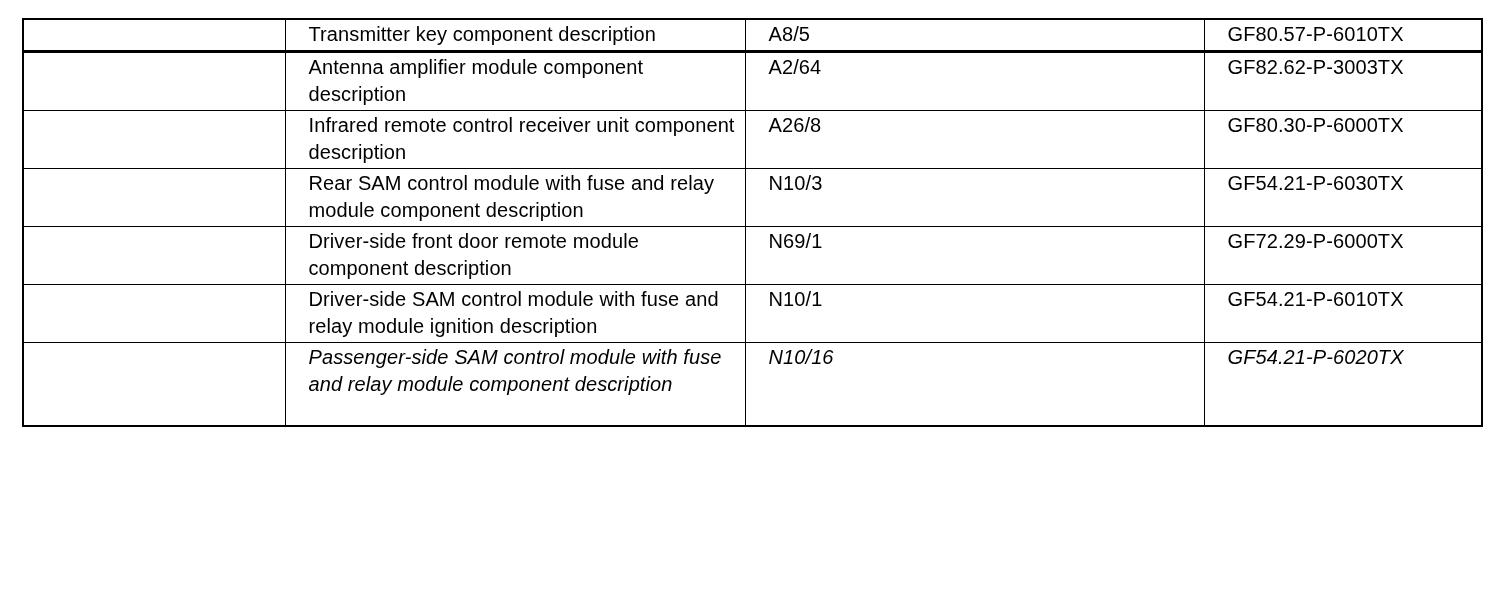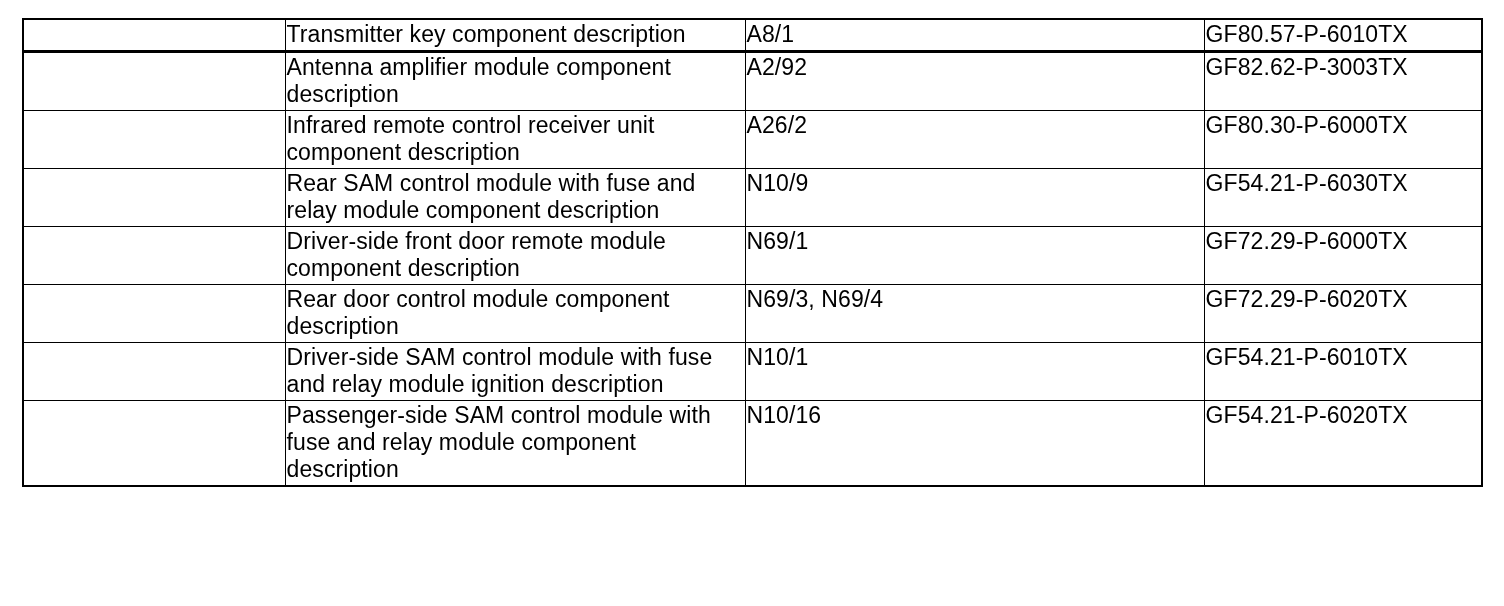--- a/index.html
+++ b/index.html
@@ -20,82 +20,76 @@
   }
   table.doc-table {
     border-collapse: collapse;
     table-layout: fixed;
     width: 1459px;
     border: 2.5px solid #000000;
   }
   table.doc-table td {
     border: 1.5px solid #000000;
     vertical-align: top;
-    padding: 1px 8px 2px 1px;
-    font-size: 23px;
+    padding: 1px 8px 2px 23px;
+    font-size: 20px;
     line-height: 27px;
     letter-spacing: 0.1px;
     overflow: hidden;
     word-wrap: break-word;
   }
   
   tr.row-first td {
     border-bottom-width: 3px;
   }
   tr.row-single td { height: 26px; }
   tr.row-double td { height: 52px; }
-  tr.row-triple td { height: 79px; }
+  tr.row-triple td { height: 79px; font-style: italic; }
 </style>
 </head>
 <body>
 
 <div class="page">
   <table class="doc-table">
     <colgroup>
       <col style="width:262px">
       <col style="width:460px">
       <col style="width:459px">
       <col style="width:278px">
     </colgroup>
     <tbody>
       <tr class="row-first row-single">
         <td></td>
         <td>Transmitter key component description</td>
-        <td>A8/1</td>
+        <td>A8/5</td>
         <td>GF80.57-P-6010TX</td>
       </tr>
       <tr class="row-double">
         <td></td>
         <td>Antenna amplifier module component description</td>
-        <td>A2/92</td>
+        <td>A2/64</td>
         <td>GF82.62-P-3003TX</td>
       </tr>
       <tr class="row-double">
         <td></td>
         <td>Infrared remote control receiver unit component description</td>
-        <td>A26/2</td>
+        <td>A26/8</td>
         <td>GF80.30-P-6000TX</td>
       </tr>
       <tr class="row-double">
         <td></td>
         <td>Rear SAM control module with fuse and relay module component description</td>
-        <td>N10/9</td>
+        <td>N10/3</td>
         <td>GF54.21-P-6030TX</td>
       </tr>
       <tr class="row-double">
         <td></td>
         <td>Driver-side front door remote module component description</td>
         <td>N69/1</td>
         <td>GF72.29-P-6000TX</td>
-      </tr>
-      <tr class="row-double">
-        <td></td>
-        <td>Rear door control module component description</td>
-        <td>N69/3, N69/4</td>
-        <td>GF72.29-P-6020TX</td>
       </tr>
       <tr class="row-double">
         <td></td>
         <td>Driver-side SAM control module with fuse and relay module ignition description</td>
         <td>N10/1</td>
         <td>GF54.21-P-6010TX</td>
       </tr>
       <tr class="row-triple">
         <td></td>
         <td>Passenger-side SAM control module with fuse and relay module component description</td>

